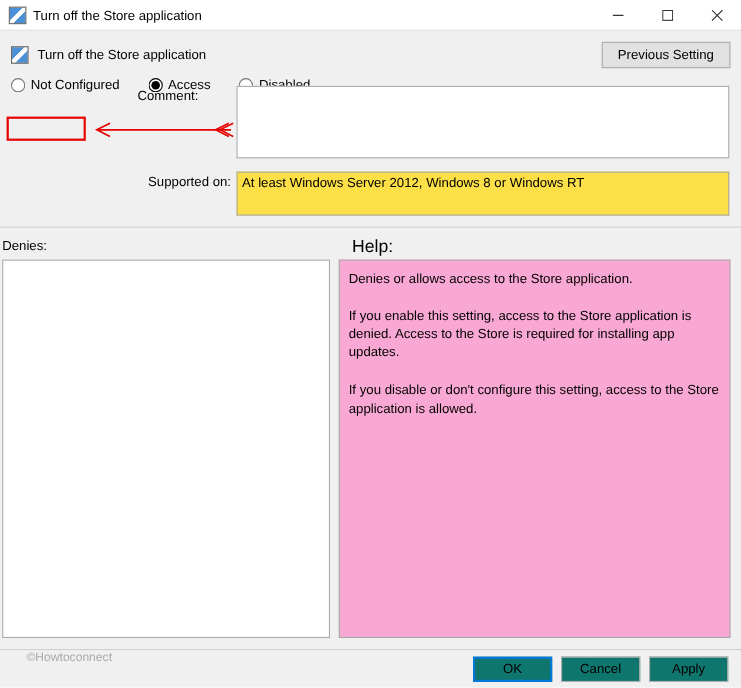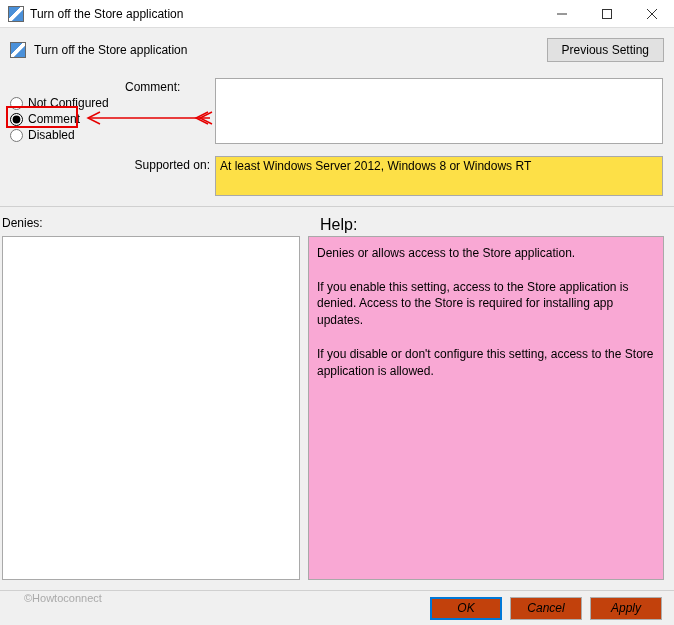--- a/index.html
+++ b/index.html
@@ -9,37 +9,37 @@
     .titlebar-text { flex: 1; font-size: 12px; }
     .winbtns { display: flex; }
     .winbtn { width: 45px; height: 28px; display: flex; align-items: center; justify-content: center; font-size: 12px; color: #333; }
     .winbtn svg { width: 10px; height: 10px; }
     .content { background: #f0f0f0; padding: 10px; height: 562px; position: relative; }
     .header-row { display: flex; align-items: center; gap: 8px; }
     .policy-icon { width: 16px; height: 16px; display: inline-block; background: linear-gradient(135deg,#4a90d9 40%,#fff 41%,#fff 60%,#4a90d9 61%); border: 1px solid #666; }
     .policy-title { font-size: 12px; flex: 1; }
     .navbtns { display: flex; gap: 8px; }
     .navbtn { background: #e1e1e1; border: 1px solid #adadad; padding: 4px 14px; font-size: 12px; cursor: pointer; }
-    .radios { position: absolute; left: 10px; top: 68px; display: flex; flex-direction: column; gap: 2px; }
+    .radios { position: absolute; left: 10px; top: 42px; display: flex; flex-direction: row; gap: 26px; }
     .radio-row { display: flex; align-items: center; gap: 5px; cursor: pointer; }
     .radio-row input { width: 13px; height: 13px; accent-color: #000; }
     .radio-row label { font-size: 12px; cursor: pointer; }
     .enabled-box { position: absolute; left: 6px; top: 78px; width: 72px; height: 22px; border: 2px solid #e60000; pointer-events: none; }
     .arrow-svg { position: absolute; left: 80px; top: 82px; pointer-events: none; }
     .comment-label { position: absolute; left: 125px; top: 52px; font-size: 12px; }
     .comment-box { position: absolute; left: 215px; top: 50px; width: 448px; height: 66px; background: #fff; border: 1px solid #a9a9a9; resize: none; font-family: inherit; font-size: 12px; padding: 2px 4px; overflow-y: scroll; }
     .supported-label { position: absolute; left: 125px; top: 130px; font-size: 12px; text-align: right; width: 85px; }
     .supported-box { position: absolute; left: 215px; top: 128px; width: 448px; height: 40px; background: #fde047; border: 1px solid #a9a9a9; font-size: 12px; padding: 2px 4px; overflow-y: scroll; color: #000; }
     .divider { position: absolute; left: 0; top: 178px; width: 674px; height: 1px; background: #d0d0d0; }
     .options-label { position: absolute; left: 2px; top: 188px; font-size: 12px; }
     .help-label { position: absolute; left: 320px; top: 188px; font-size: 16px; }
     .options-box { position: absolute; left: 2px; top: 208px; width: 298px; height: 344px; background: #fff; border: 1px solid #a9a9a9; }
     .help-box { position: absolute; left: 308px; top: 208px; width: 356px; height: 344px; background: #f9a8d4; border: 1px solid #a9a9a9; font-size: 12px; padding: 8px; overflow-y: scroll; line-height: 1.4; word-wrap: break-word; white-space: pre-wrap; }
     .button-bar { position: absolute; left: 0; top: 590px; width: 674px; height: 35px; display: flex; justify-content: flex-end; align-items: center; gap: 8px; padding-right: 12px; background: #f0f0f0; border-top: 1px solid #d0d0d0; }
-    .btn { background: #c2410c; border: 1px solid #adadad; width: 72px; height: 23px; font-size: 12px; cursor: pointer; font-style: italic; }
+    .btn { background: #0f766e; border: 1px solid #adadad; width: 72px; height: 23px; font-size: 12px; cursor: pointer; }
     .btn.default { border: 2px solid #0078d7; }
     .watermark { position: absolute; left: 24px; top: 592px; font-size: 11px; color: #aaa; }
   </style>
 </head>
 <body>
 
 <div class="titlebar">
   <span class="titlebar-icon"></span>
   <span class="titlebar-text">Turn off the Store application</span>
   <div class="winbtns">
@@ -71,21 +71,21 @@
     </div>
   </div>
 
   <div class="radios">
     <div class="radio-row">
       <input type="radio" name="state" style="">
       <label>Not Configured</label>
     </div>
     <div class="radio-row">
       <input type="radio" name="state" checked="" style="">
-      <label>Comment</label>
+      <label>Access</label>
     </div>
     <div class="radio-row">
       <input type="radio" name="state" style="">
       <label>Disabled</label>
     </div>
   </div>
 
   <div class="enabled-box"></div>
 
   <svg class="arrow-svg" width="135" height="16">

